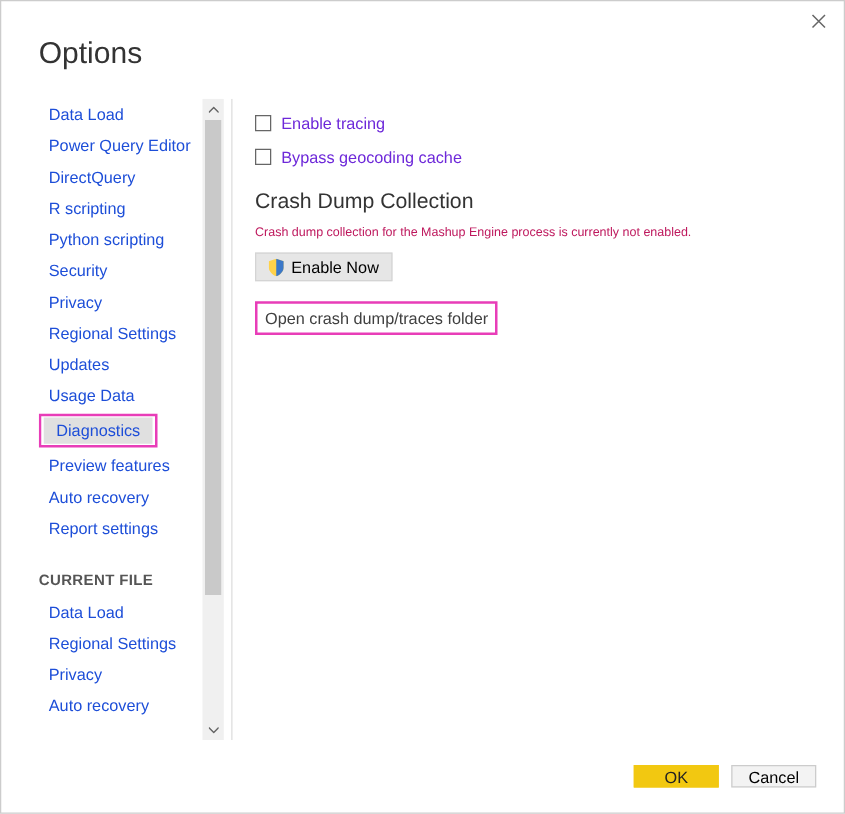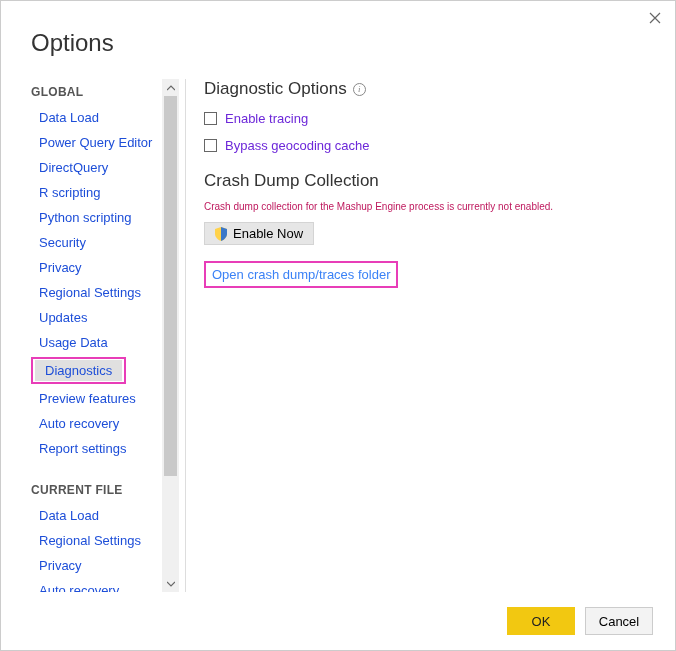--- a/index.html
+++ b/index.html
@@ -166,36 +166,36 @@
   }
   .link-row {
     margin-top: 16px;
   }
   .link-highlight {
     border: 2px solid #e83db8;
     display: inline-block;
     padding: 4px 6px;
   }
   .link {
-    color: #3b82f6;
+    color: #404040;
     font-size: 13px;
     cursor: pointer;
     margin-top: 21px;
   }
   .footer {
     height: 58px;
     display: flex;
     align-items: center;
     justify-content: flex-end;
     gap: 10px;
     padding: 0 22px;
   }
   .btn {
     min-width: 68px;
-    height: 28px;
+    height: 18px;
     border: 1px solid #ccc;
     background: #f3f3f3;
     font-size: 13px;
     cursor: pointer;
     display: inline-flex;
     align-items: center;
     justify-content: center;
   }
   .btn.primary {
     background: #f2c811;
@@ -214,21 +214,20 @@
       </svg>
   </button>
 
   <div class="title">Options</div>
 
   <div class="content-row">
 
     <div class="sidebar-wrap">
       <div class="sidebar">
 
-        <div class="section-header">GLOBAL</div>
         <div class="nav-item">Data Load</div>
         <div class="nav-item">Power Query Editor</div>
         <div class="nav-item">DirectQuery</div>
         <div class="nav-item">R scripting</div>
         <div class="nav-item">Python scripting</div>
         <div class="nav-item">Security</div>
         <div class="nav-item">Privacy</div>
         <div class="nav-item">Regional Settings</div>
         <div class="nav-item">Updates</div>
         <div class="nav-item">Usage Data</div>
@@ -260,24 +259,20 @@
               <path d="M0 1 L4 5 L8 1" stroke="#666" stroke-width="1.2" fill="none"></path>
             </svg>
         </div>
       </div>
     </div>
 
     <div class="divider"></div>
 
     <div class="main">
 
-      <div class="h2">
-        <span>Diagnostic Options</span>
-        <span class="info-icon">i</span>
-      </div>
 
       <label class="checkbox-row">
         <span class="cb"></span>
         <span>Enable tracing</span>
       </label>
 
       <label class="checkbox-row">
         <span class="cb"></span>
         <span>Bypass geocoding cache</span>
       </label>

